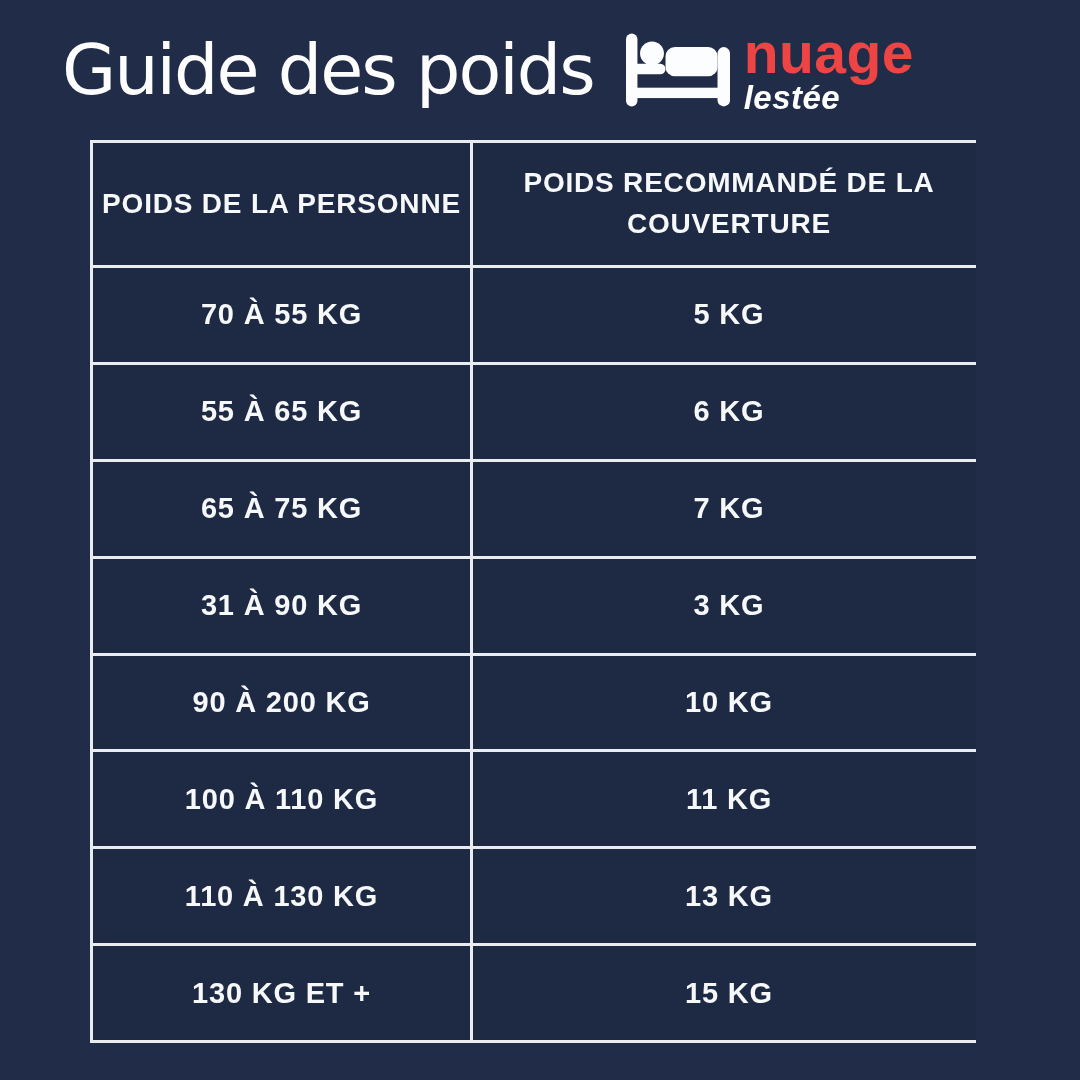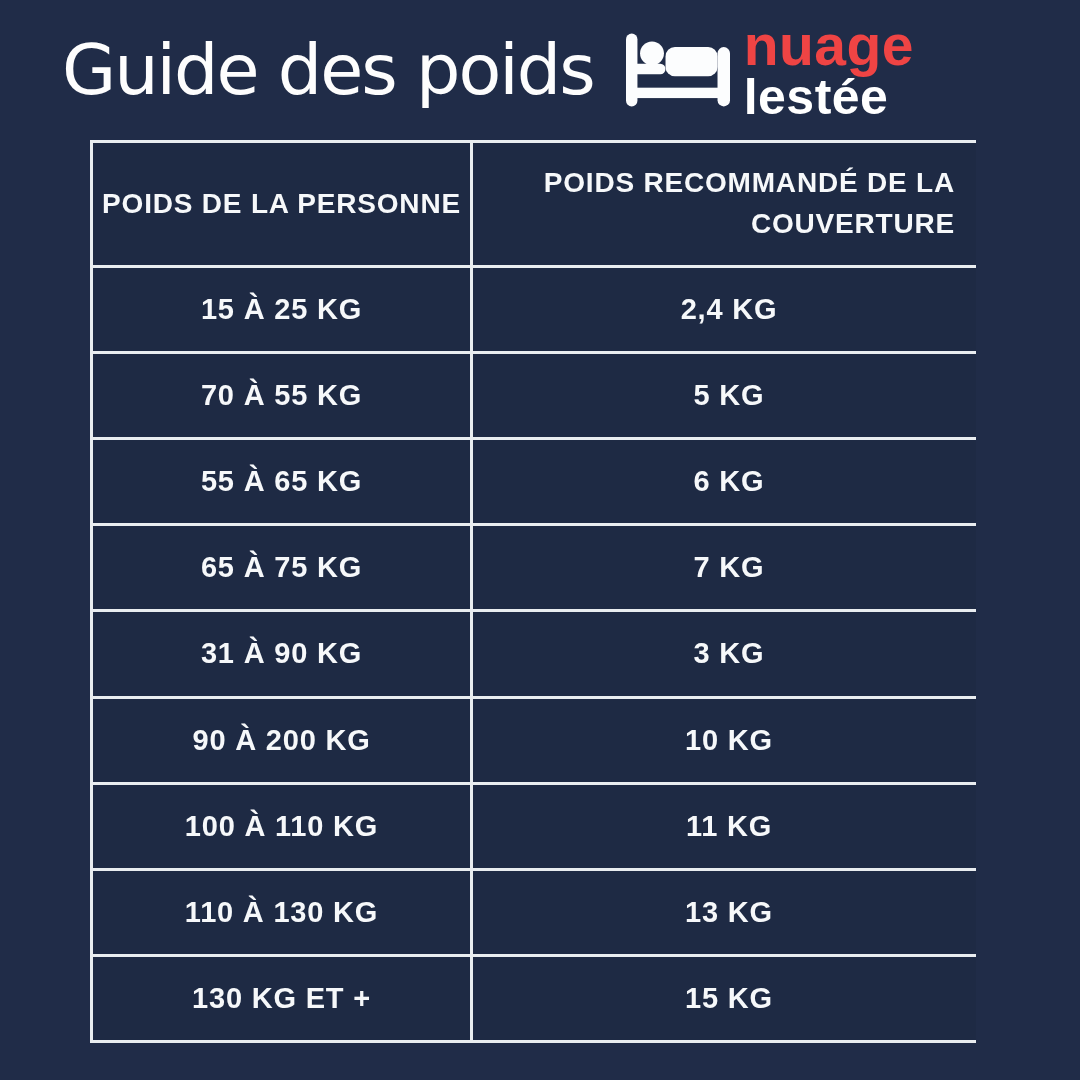--- a/index.html
+++ b/index.html
@@ -43,24 +43,25 @@
     flex-direction: column;
     line-height: 0.98;
   }
   .brand-line1 {
     font-size: 57px;
     font-weight: 700;
     letter-spacing: 0.5px;
     color: #ef4444;
   }
   .brand-line2 {
-    font-size: 50px;
+    font-size: 33px;
     font-weight: 800;
     letter-spacing: 0.5px;
     color: #FFFFFF;
+    font-style: italic;
   }
   table.weight-table {
     position: absolute;
     left: 90px;
     top: 140px;
     width: 898px;
     height: 903px;
     border-collapse: collapse;
     table-layout: fixed;
   }
@@ -72,21 +73,21 @@
     font-weight: 700;
     color: #F6F8FA;
   }
   .weight-table th {
     height: 125px;
     font-size: 28px;
     letter-spacing: 0.8px;
     line-height: 1.45;
   }
   .weight-table th.col-person { width: 380px; }
-  .weight-table th.col-blanket { padding: 0 30px; text-align: right; }
+  .weight-table th.col-blanket { padding: 0 30px; }
   .weight-table td {
     height: 77px;
     font-size: 29px;
     letter-spacing: 0.8px;
   }
 </style>
 </head>
 <body>
 
 <div class="canvas">
@@ -114,24 +115,20 @@
 
   <table class="weight-table">
     <thead>
       <tr>
         <th class="col-person">POIDS DE LA PERSONNE</th>
         <th class="col-blanket">POIDS RECOMMANDÉ DE LA COUVERTURE</th>
       </tr>
     </thead>
     <tbody>
         <tr>
-          <td>15 À 25 KG</td>
-          <td>2,4 KG</td>
-        </tr>
-        <tr>
           <td>70 À 55 KG</td>
           <td>5 KG</td>
         </tr>
         <tr>
           <td>55 À 65 KG</td>
           <td>6 KG</td>
         </tr>
         <tr>
           <td>65 À 75 KG</td>
           <td>7 KG</td>

